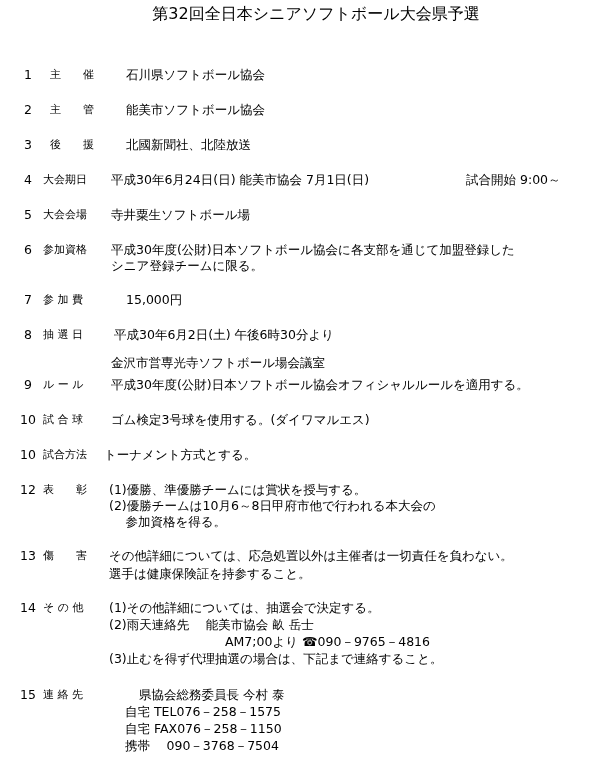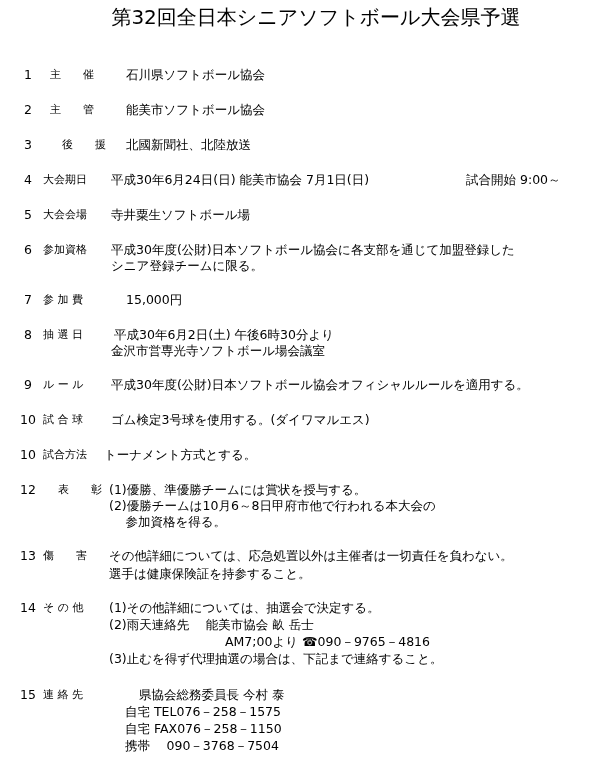--- a/index.html
+++ b/index.html
@@ -3,42 +3,42 @@
 <meta charset="utf-8">
 <style>
   html, body { margin:0; padding:0; background:#ffffff; }
   body {
     width:600px; height:771px; position:relative; overflow:hidden;
     font-family: "DejaVu Sans", "Liberation Sans", sans-serif;
     color:#000;
   }
   .title {
     position:absolute; top:4px; left:0; width:600px; text-align:center;
-    font-size:20px; letter-spacing:0px; padding-left:32px; box-sizing:border-box;
+    font-size:16px; letter-spacing:0px; padding-left:32px; box-sizing:border-box;
     white-space:nowrap;
   }
   .num { position:absolute; font-size:12.5px; line-height:16px; }
   .label { position:absolute; font-size:11px; line-height:16px; white-space:nowrap; }
   .val { position:absolute; font-size:12.5px; line-height:16px; white-space:nowrap; }
 </style>
 </head>
 <body>
 
 <div class="title">第32回全日本シニアソフトボール大会県予選</div>
 
 <div class="num" style="top:67px;left:24px">1</div>
 <div class="label" style="top:67px;left:50px">主　　催</div>
 <div class="val" style="top:67px;left:126px">石川県ソフトボール協会</div>
 
 <div class="num" style="top:102px;left:24px">2</div>
 <div class="label" style="top:102px;left:50px">主　　管</div>
 <div class="val" style="top:102px;left:126px">能美市ソフトボール協会</div>
 
 <div class="num" style="top:137px;left:24px">3</div>
-<div class="label" style="top:137px;left:62px">後　　援</div>
+<div class="label" style="top:137px;left:50px">後　　援</div>
 <div class="val" style="top:137px;left:126px">北國新聞社、北陸放送</div>
 
 <div class="num" style="top:172px;left:24px">4</div>
 <div class="label" style="top:172px;left:43px">大会期日</div>
 <div class="val" style="top:172px;left:111px">平成30年6月24日(日)  能美市協会  7月1日(日)</div>
 <div class="val" style="top:172px;left:466px">試合開始  9:00～</div>
 
 <div class="num" style="top:207px;left:24px">5</div>
 <div class="label" style="top:207px;left:43px">大会会場</div>
 <div class="val" style="top:207px;left:111px">寺井粟生ソフトボール場</div>
@@ -48,36 +48,36 @@
 <div class="val" style="top:242px;left:111px">平成30年度(公財)日本ソフトボール協会に各支部を通じて加盟登録した</div>
 <div class="val" style="top:258px;left:111px"> シニア登録チームに限る。</div>
 
 <div class="num" style="top:292px;left:24px">7</div>
 <div class="label" style="top:292px;left:43px">参 加 費</div>
 <div class="val" style="top:292px;left:126px">15,000円</div>
 
 <div class="num" style="top:327px;left:24px">8</div>
 <div class="label" style="top:327px;left:43px">抽 選 日</div>
 <div class="val" style="top:327px;left:114px">平成30年6月2日(土)  午後6時30分より</div>
-<div class="val" style="top:343px;left:111px">金沢市営専光寺ソフトボール場会議室</div>
+<div class="val" style="top:355px;left:111px">金沢市営専光寺ソフトボール場会議室</div>
 
 <div class="num" style="top:377px;left:24px">9</div>
 <div class="label" style="top:377px;left:43px">ル ー ル</div>
 <div class="val" style="top:377px;left:111px">平成30年度(公財)日本ソフトボール協会オフィシャルルールを適用する。</div>
 
 <div class="num" style="top:412px;left:20px">10</div>
 <div class="label" style="top:412px;left:43px">試 合 球</div>
 <div class="val" style="top:412px;left:111px">ゴム検定3号球を使用する。(ダイワマルエス)</div>
 
 <div class="num" style="top:447px;left:20px">10</div>
 <div class="label" style="top:447px;left:43px">試合方法</div>
 <div class="val" style="top:447px;left:104px">トーナメント方式とする。</div>
 
 <div class="num" style="top:482px;left:20px">12</div>
-<div class="label" style="top:482px;left:58px">表　　彰</div>
+<div class="label" style="top:482px;left:43px">表　　彰</div>
 <div class="val" style="top:482px;left:109px">(1)優勝、準優勝チームには賞状を授与する。</div>
 <div class="val" style="top:498px;left:109px">(2)優勝チームは10月6～8日甲府市他で行われる本大会の</div>
 <div class="val" style="top:514px;left:109px">　 参加資格を得る。</div>
 
 <div class="num" style="top:548px;left:20px">13</div>
 <div class="label" style="top:548px;left:43px">傷　　害</div>
 <div class="val" style="top:548px;left:109px">その他詳細については、応急処置以外は主催者は一切責任を負わない。</div>
 <div class="val" style="top:566px;left:109px">選手は健康保険証を持参すること。</div>
 
 <div class="num" style="top:600px;left:20px">14</div>

